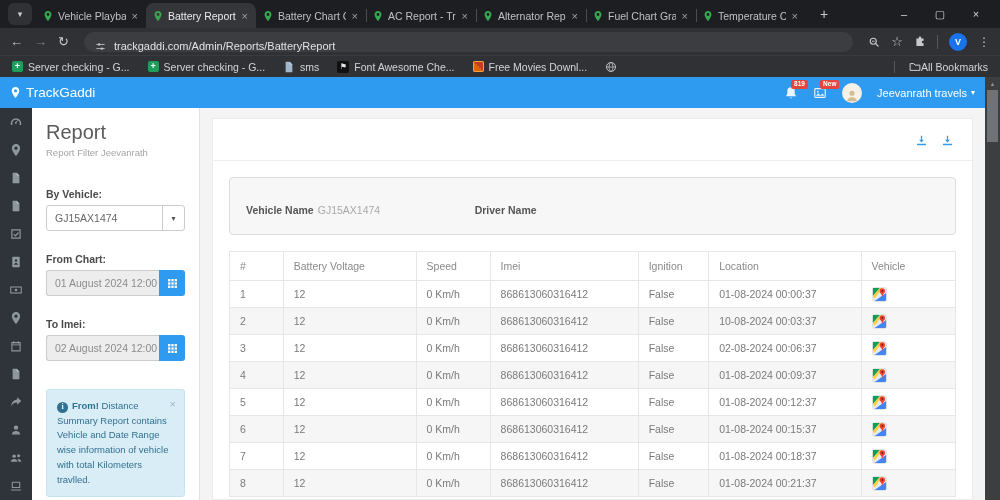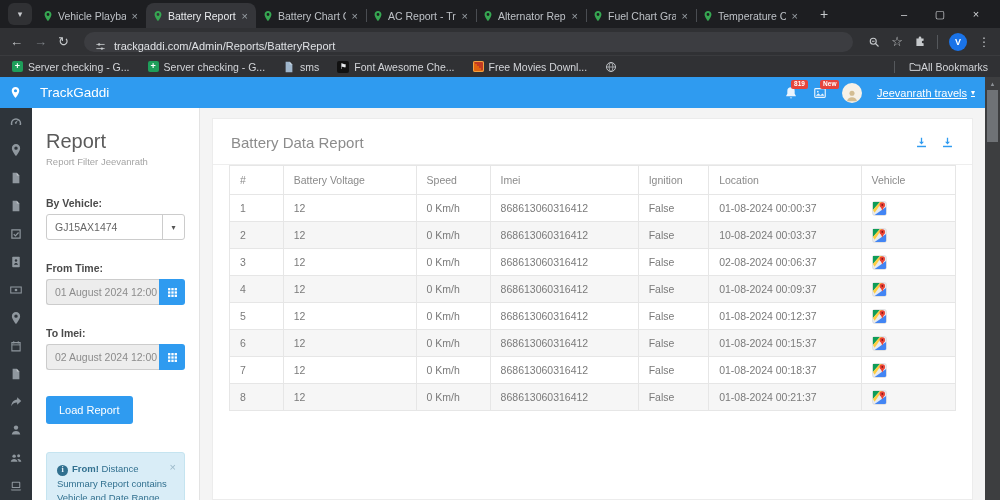--- a/index.html
+++ b/index.html
@@ -46,39 +46,39 @@
   .bm-flag { width:12px; height:12px; background:#111; border-radius:2px; color:#e8eaed; font-size:8px;
              display:flex; align-items:center; justify-content:center; }
   .bm-grid { width:11px; height:11px; border-radius:2px;
              background:linear-gradient(45deg,#e0640f 0 50%,#c23b22 50% 100%);
              box-shadow:inset 0 0 0 1px #f2a341; }
   .allbm { margin-left:auto; display:flex; align-items:center; font-size:10.5px; color:#d3d5d9; padding-left:14px; border-left:1px solid #55585c;justify-content:flex-end; }
 
   
   .app { position:relative; height:423px; }
   .appheader { height:31px; background:var(--accent_blue,#2f9bf0); display:flex; align-items:center; padding:0 10px; margin-right:15px; }
-  .brand { display:flex; align-items:center; gap:19px; color:#fff; font-size:13.5px; }
+  .brand { display:flex; align-items:center; gap:5px; color:#fff; font-size:13.5px; }
   .brand svg { width:11px; height:13px; }
   .hright { margin-left:auto; display:flex; align-items:center; gap:15px; color:#fff; }
   .hic { position:relative; display:inline-flex; }
   .hic svg { width:14px; height:14px; color:#eaf4fd; }
   .badge { position:absolute; top:-6px; left:7px; background:var(--badge_red,#e6453c); color:#fff; font-size:6.5px;
            font-weight:bold; padding:1.5px 3px; border-radius:2px; line-height:1; white-space:nowrap; }
   .havatar { width:20px; height:20px; border-radius:50%; background:#f6f1e7; display:flex; align-items:flex-end; justify-content:center; overflow:hidden; }
   .havatar svg { width:14px; height:14px; color:#d3bd92; }
-  .uname { font-size:11px; display:flex; align-items:center; gap:4px;text-decoration:underline; }
+  .uname { font-size:11px; display:flex; align-items:center; gap:4px; }
   .uname i { font-style:normal; font-size:8px; }
 
   .appbody { display:flex; height:392px; margin-right:15px; }
   .iconbar { width:32px; background:var(--sidebar_bg,#2e343a); display:flex; flex-direction:column; flex:0 0 auto; }
   .icn { height:28px; display:flex; align-items:center; justify-content:center; color:#8f979e; }
   .icn svg { width:12px; height:12px; }
 
   
-  .filter { width:168px; flex:0 0 auto; background:#fff; padding:14px 14px 0; border-right:1px solid #e3e3e3; }
+  .filter { width:168px; flex:0 0 auto; background:#fff; padding:5px 14px 0; border-right:1px solid #e3e3e3; }
   .ftitle { font-size:20px; color:#5a5a5a; margin-top:8px; }
   .fsub { font-size:9.5px; color:#a5a5a5; margin-top:3px; }
   .flabel { display:block; font-size:10.5px; font-weight:bold; color:#4a4a4a; margin:22px 0 5px; }
   .flabel.first { margin-top:30px; }
   .select { height:26px; border:1px solid #ccc; border-radius:3px; background:#fff; display:flex; align-items:center;
             font-size:10.5px; color:#666; }
   .select span { flex:1; padding:0 8px; }
   .select .caret { width:22px; height:100%; border-left:1px solid #ccc; display:flex; align-items:center; justify-content:center;
                    font-style:normal; font-size:8px; color:#555; }
   .igroup { display:flex; height:26px; }
@@ -458,60 +458,66 @@
     <div class="filter">
       <div class="ftitle">Report</div>
       <div class="fsub">Report Filter Jeevanrath</div>
 
       <label class="flabel first">By Vehicle:</label>
       <div class="select">
         <span>GJ15AX1474</span>
         <i class="caret">▾</i>
       </div>
 
-      <label class="flabel">From Time:</label>
+      <label class="flabel">From Chart:</label>
       <div class="igroup">
         <div class="ibox">01 August 2024 12:00 am</div>
         <div class="ibtn">
           <svg>
               <use href="#i-grid"></use>
             </svg>
         </div>
       </div>
 
       <label class="flabel">To Imei:</label>
       <div class="igroup">
         <div class="ibox">02 August 2024 12:00 am</div>
         <div class="ibtn">
           <svg>
               <use href="#i-grid"></use>
             </svg>
         </div>
       </div>
 
-      <div class="loadbtn">Load Report</div>
 
       <div class="infobox">
         <span class="iico">i</span><b>From!</b><span> Distance Summary Report contains Vehicle and Date Range wise information of vehicle with total Kilometers travlled.</span>
         <span class="iclose">×</span>
       </div>
     </div>
 
     <div class="main">
       <div class="card">
         <div class="chead">
-          <span class="ctitle">Battery Data Report</span>
           <span class="dl">
             <svg>
                 <use href="#i-download"></use>
               </svg>
             <svg>
                 <use href="#i-download"></use>
               </svg>
           </span>
+        </div>
+        <div class="vpanel">
+          <div class="vcol1">
+            <b>Vehicle Name</b><span class="muted">GJ15AX1474</span>
+          </div>
+          <div>
+            <b>Driver Name</b><span class="muted"></span>
+          </div>
         </div>
         <table class="rpt">
           <colgroup>
             <col style="width:7.4%">
               <col style="width:18.3%">
               <col style="width:10.2%">
               <col style="width:20.4%">
               <col style="width:9.7%">
               <col style="width:21%">
               <col>

